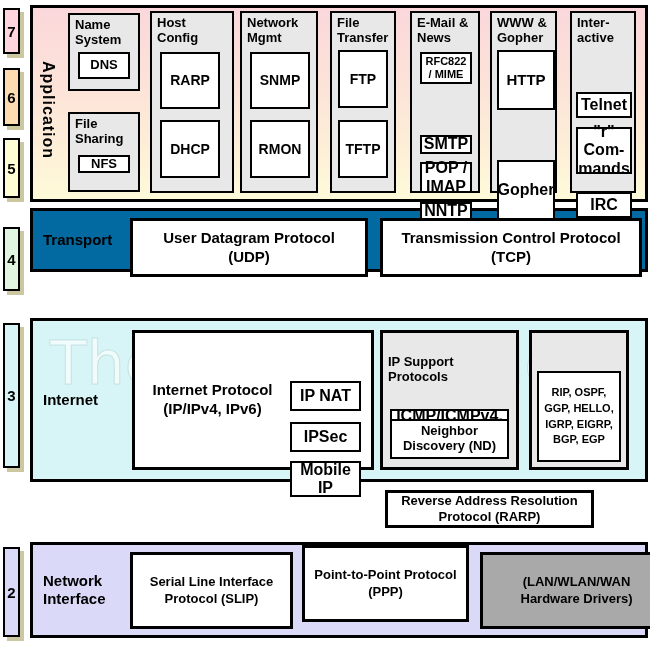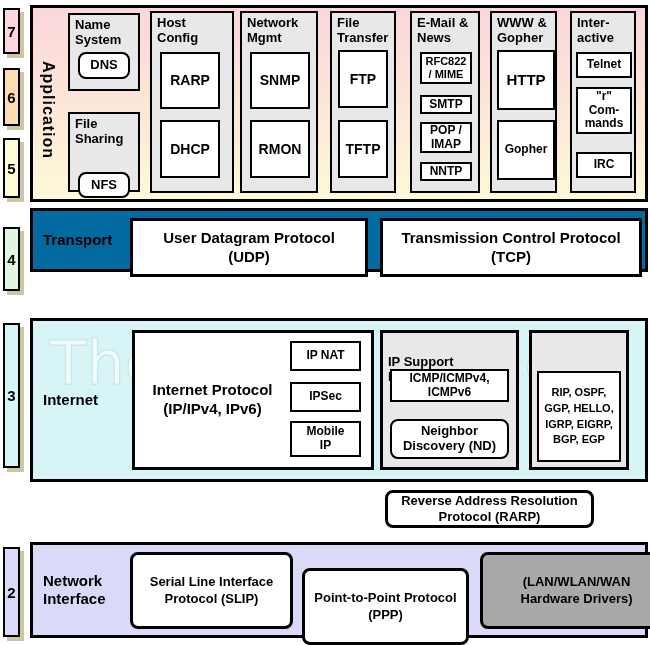--- a/index.html
+++ b/index.html
@@ -43,21 +43,21 @@
     position:absolute;background:#fff;border:2px solid #000;box-sizing:border-box;
     display:flex;align-items:center;justify-content:center;text-align:center;
     font-weight:bold;white-space:pre-line;line-height:1.15;
   }
   .bigbox{
     position:absolute;background:#fff;border:3px solid #000;box-sizing:border-box;
     display:flex;align-items:center;justify-content:center;text-align:center;
     font-weight:bold;white-space:pre-line;line-height:1.25;z-index:2;
   }
   .graybox{background:#a9a9a9;}
-  .f11{font-size:11px;} .f12{font-size:12px;} .f13{font-size:13px;border-radius:8px;}
+  .f11{font-size:11px;} .f12{font-size:16px;margin-top:40px;} .f13{font-size:13px;}
   .f14{font-size:14px;} .f15{font-size:15px;}
   .iptext{
     position:absolute;left:0;top:0;width:155px;height:100%;
     display:flex;align-items:center;justify-content:center;text-align:center;
     font-weight:bold;font-size:15px;white-space:pre-line;line-height:1.25;
   }
   .subpanel-title{font-weight:bold;font-size:13px;line-height:1.12;padding:2px 0 0 5px;white-space:pre-line;}
   .watermark{
     position:absolute;left:50px;top:328px;z-index:1;
     font-family:"DejaVu Sans",sans-serif;font-size:60px;font-weight:normal;
@@ -82,21 +82,21 @@
 
     <div class="group" style="left:35px;top:5px;width:72px;height:78px">
       <div class="gtitle">Name
 System</div>
       <div class="proto f13" style="left:8px;top:37px;width:52px;height:27px">DNS</div>
     </div>
 
     <div class="group" style="left:35px;top:104px;width:72px;height:80px">
       <div class="gtitle">File
 Sharing</div>
-      <div class="proto f13" style="left:8px;top:58px;width:52px;height:26px">NFS</div>
+      <div class="proto f13" style="left:8px;top:41px;width:52px;height:18px">NFS</div>
     </div>
 
     <div class="group" style="left:117px;top:3px;width:84px;height:182px">
       <div class="gtitle">Host
 Config</div>
       <div class="proto f14" style="left:8px;top:39px;width:60px;height:57px">RARP</div>
       <div class="proto f14" style="left:8px;top:107px;width:60px;height:58px">DHCP</div>
     </div>
 
     <div class="group" style="left:207px;top:3px;width:78px;height:182px">
@@ -180,21 +180,21 @@
   </div>
 
   <div class="bigbox f13" style="left:385px;top:490px;width:209px;height:38px">Reverse Address Resolution
 Protocol (RARP)</div>
 
   <div class="band band-network">
     <div class="bandlabel">Network
 Interface</div>
     <div class="bigbox f13" style="left:97px;top:7px;width:163px;height:77px">Serial Line Interface
 Protocol (SLIP)</div>
-    <div class="bigbox f13" style="left:269px;top:23px;width:167px;height:77px">Point-to-Point Protocol
+    <div class="bigbox f13" style="left:269px;top:0;width:167px;height:77px">Point-to-Point Protocol
 (PPP)</div>
     <div class="bigbox f13 graybox" style="left:447px;top:7px;width:193px;height:77px">(LAN/WLAN/WAN
 Hardware Drivers)</div>
   </div>
 
   <div class="watermark">The TCP/IP Guide</div>
 
 </div>
 
 </body></html>

